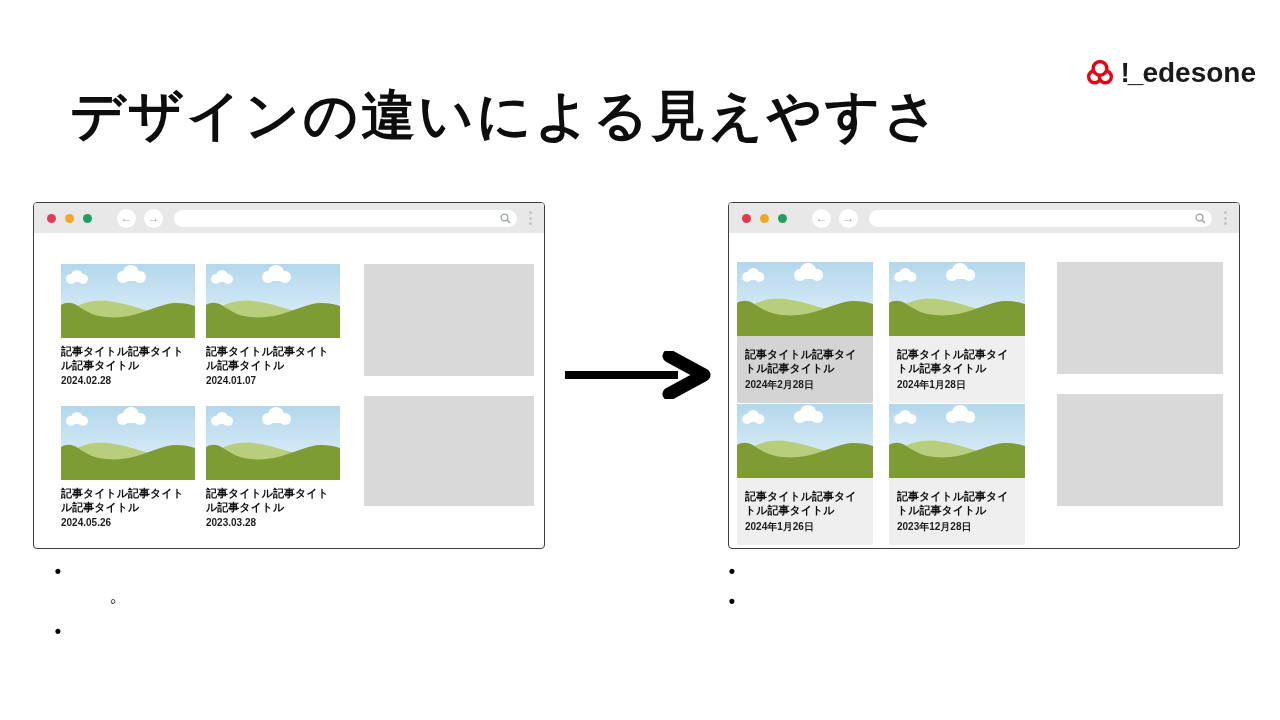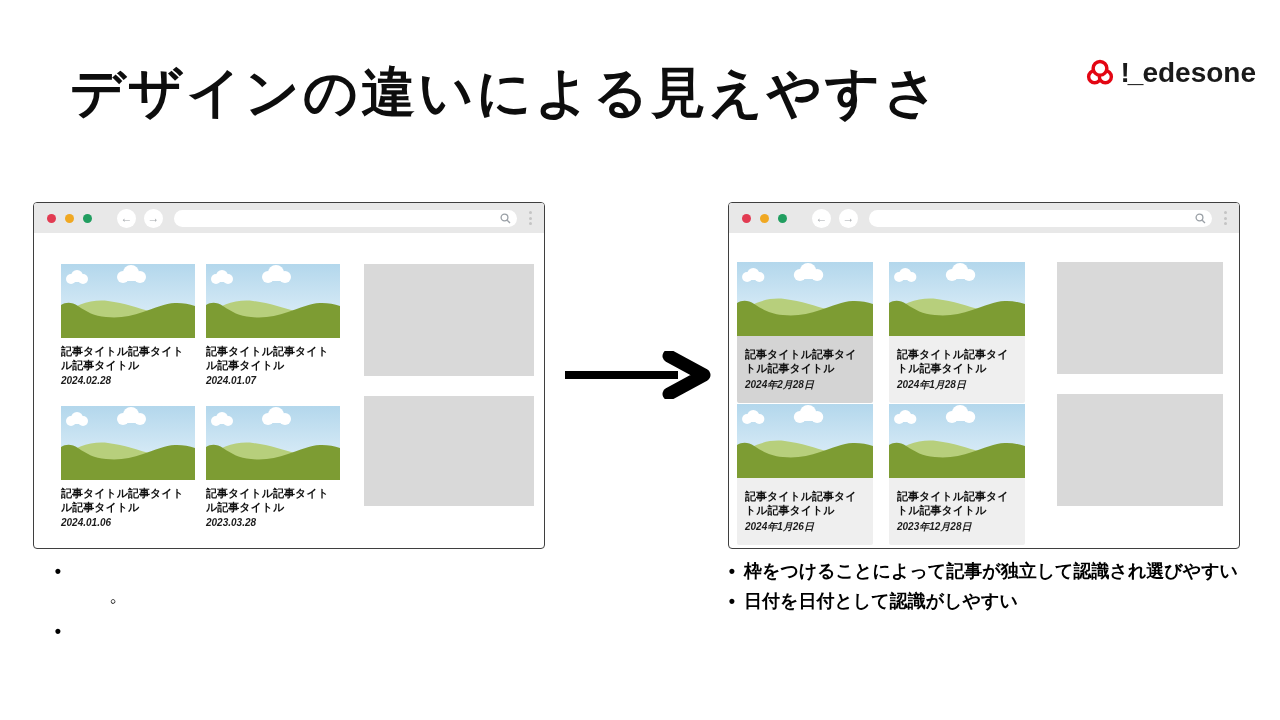--- a/index.html
+++ b/index.html
@@ -5,21 +5,21 @@
   html,body { margin:0; padding:0; }
   body {
     width:1280px; height:720px; position:relative; overflow:hidden;
     background:#ffffff;
     font-family:"Liberation Sans","DejaVu Sans",sans-serif;
     color:#000;
   }
 
   
   .slide-title {
-    position:absolute; left:70px; top:57px;
+    position:absolute; left:70px; top:80px;
     font-size:54px; font-weight:bold; letter-spacing:3px; color:#0d0d0d;
   }
 
   
   .logo { position:absolute; top:57px; right:24px; display:flex; align-items:center; }
   .logo svg { display:block; margin-right:5px; }
   .logo-text { font-size:28px; font-weight:bold; color:#1a1a1a; letter-spacing:0px; display:flex; align-items:baseline; }
   .logo-text .u { margin-left:-2px; margin-right:-1px; }
 
   
@@ -51,21 +51,21 @@
   .addressbar svg { position:absolute; right:6px; top:3px; }
   .kebab { display:flex; flex-direction:column; gap:2.5px; margin-left:2px; padding:2px; }
   .kebab i { width:3px; height:3px; border-radius:50%; background:#c4c4c4; }
 
   .content { position:relative; height:314px; }
 
   
   .card { position:absolute; width:134px; cursor:pointer; }
   .card .thumb svg { display:block; }
   .ctitle { font-size:11px; font-weight:bold; line-height:1.25; margin-top:7px; color:#111; }
-  .cdate  { font-size:10px; font-weight:bold; margin-top:2px; color:#1c1c1c;font-style:italic; }
+  .cdate  { font-size:10px; font-weight:bold; margin-top:2px; color:#1c1c1c; }
 
   
   .fcard { position:absolute; width:136px; padding-bottom:11px; background:#efefef; border-radius:2px; cursor:pointer; }
   .fcard.active { background:#d4d4d4; }
   .fcard .thumb svg { display:block; }
   .fcard .ftext { padding:5px 8px 0 8px; }
 
   .phbox { position:absolute; background:#d9d9d9; }
 
   
@@ -162,21 +162,21 @@
             <use href="#landscape-art"></use>
           </svg></span>
       <div class="ctitle">記事タイトル記事タイトル記事タイトル</div>
       <div class="cdate">2024.01.07</div>
     </div>
     <div class="card" style="left:27px; top:173px;">
       <span class="thumb"><svg width="134" height="74" viewBox="0 0 134 74">
             <use href="#landscape-art"></use>
           </svg></span>
       <div class="ctitle">記事タイトル記事タイトル記事タイトル</div>
-      <div class="cdate">2024.01.06</div>
+      <div class="cdate">2024.05.26</div>
     </div>
     <div class="card" style="left:172px; top:173px;">
       <span class="thumb"><svg width="134" height="74" viewBox="0 0 134 74">
             <use href="#landscape-art"></use>
           </svg></span>
       <div class="ctitle">記事タイトル記事タイトル記事タイトル</div>
       <div class="cdate">2023.03.28</div>
     </div>
 
     <div class="phbox" style="left:330px; top:31px; width:170px; height:112px;"></div>
@@ -266,19 +266,17 @@
     <span class="marker">◦</span>
   </div>
   <div class="note-item">
     <span class="marker">•</span>
   </div>
 </div>
 
 <div class="notes right-notes">
   <div class="note-item">
     <span class="marker">•</span>
-    <span>枠をつけることによって記事が独立して認識され選びやすい</span>
-  </div>
-  <div class="note-item">
-    <span class="marker">•</span>
-    <span>日付を日付として認識がしやすい</span>
+  </div>
+  <div class="note-item">
+    <span class="marker">•</span>
   </div>
 </div>
 
 </body></html>

